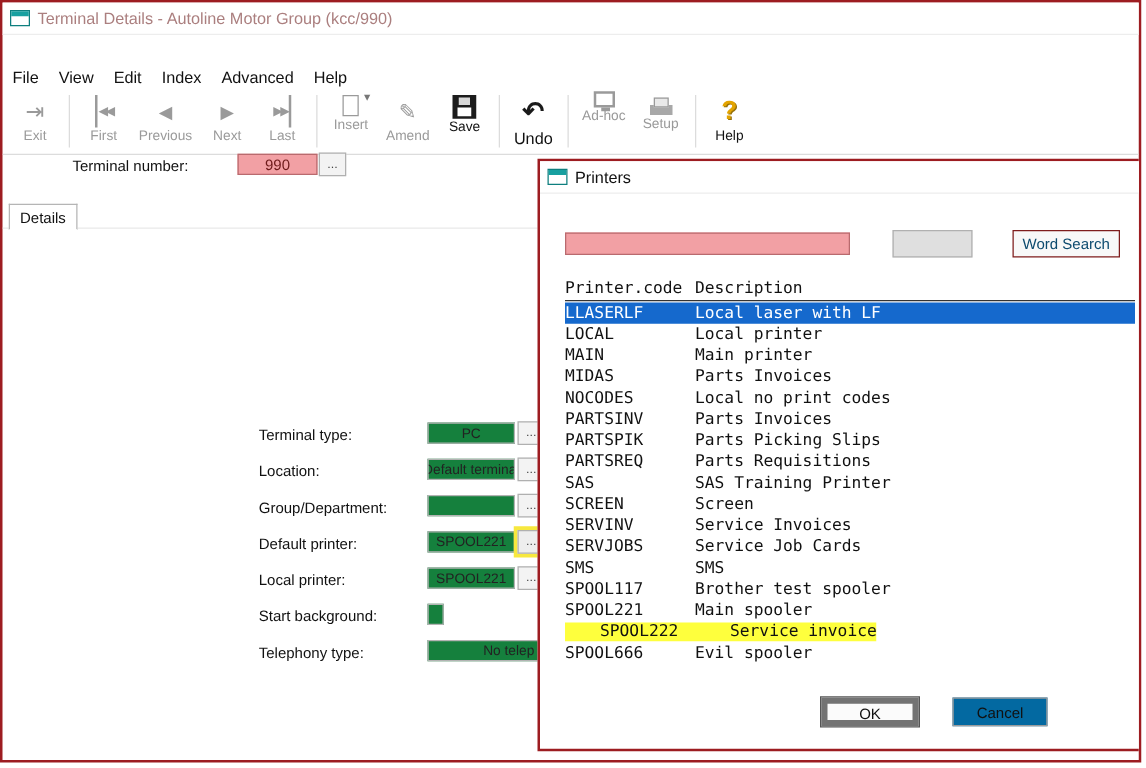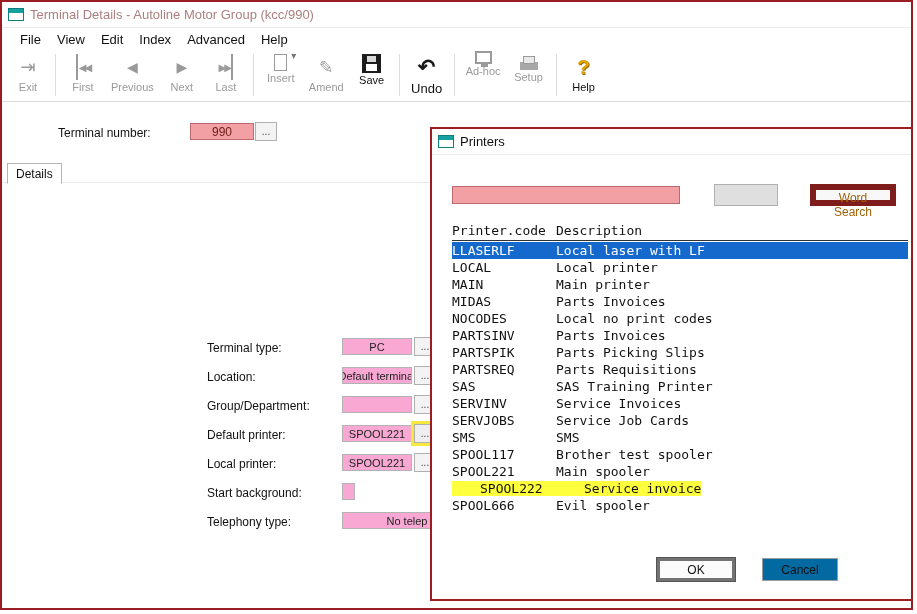--- a/index.html
+++ b/index.html
@@ -34,21 +34,21 @@
   }
   .appicon::before {
     content: ""; position: absolute; left: 0; top: 0; right: 0; height: 4px;
     background: #17a0a0;
   }
   .main-title { color: #ab7f7f; font-size: 13px; }
   .dlg-title { color: #111; font-size: 13px; }
   
   .menubar {
     height: 22px; display: flex; align-items: center;
-    font-size: 13px; color: #111; padding-left: 10px;
+    font-size: 13px; color: #111; padding-left: 0; margin-top: 22px;
   }
   .menu-item { padding: 2px 8px; cursor: default; }
   
   .toolbar {
     height: 52px;
     border-bottom: 1px solid #dcdcdc;
     display: flex; align-items: flex-start;
     padding: 3px 4px 0;
   }
   .tb-btn {
@@ -85,21 +85,21 @@
   .gi-setup { width: 18px; height: 8px; background: #a8a8a8; margin-top: 8px; }
   .gi-setup::before { content: ""; position: absolute; top: -6px; left: 3px; width: 10px; height: 6px; background: #e9e9e9; border: 1px solid #9a9a9a; }
   .gi-help::before { content: "?"; font-size: 21px; font-weight: bold; color: #e3a400; text-shadow: 1px 1px 0 #96700a; }
   
   .field {
     position: absolute; height: 17px;
     display: inline-flex; align-items: center; justify-content: center;
     font-size: 11px; color: #222; overflow: hidden; white-space: nowrap;
   }
   .pinkf { background: #f2a0a4; border: 1px solid #b96a6e; color: #6e1b1b; }
-  .greenf { background: #f9a8d4; border: 1px solid #b3b3b3; }
+  .greenf { background: #15803d; border: 1px solid #b3b3b3; }
   .browse {
     position: absolute; width: 22px; height: 19px;
     background: #f3f3f3; border: 1px solid #b0b0b0;
     font-size: 10px; line-height: 8px; color: #444;
     padding: 0; text-align: center;
   }
   .browse.hl { box-shadow: 0 0 0 3px #f7e83e; background: #eee; }
   .tn-label { position: absolute; left: 56px; top: 124px; font-size: 12px; color: #111; }
   .tn-field { left: 188px; top: 121px; width: 64px; font-size: 12px; }
   .tn-browse { left: 253px; top: 120px; }
@@ -132,39 +132,39 @@
     font-size: 12px; padding: 0 3px;
   }
   .blank-btn {
     position: absolute; left: 282px; top: 55px;
     width: 64px; height: 22px;
     background: #dfdfdf; border: 1px solid #b0b0b0;
   }
   .word-search {
     position: absolute; left: 378px; top: 55px;
     width: 86px; height: 22px;
-    background: #f8f8f8; border: 6px solid #7f1d1d;
-    font-size: 12px; color: #a16207;
+    background: #f8f8f8; border: 1px solid #7f1d1d;
+    font-size: 12px; color: #0c4a6e;
   }
   .mono { font-family: "DejaVu Sans Mono", "Liberation Mono", monospace; }
   .list-header {
     position: absolute; left: 20px; top: 94px; width: 456px;
     font-size: 13px; color: #111;
     border-bottom: 1px solid #333; padding-bottom: 2px;
   }
   .col-code { display: inline-block; width: 104px; }
   .p-list { position: absolute; left: 20px; top: 113px; width: 456px; }
   .p-row { height: 17px; line-height: 17px; font-size: 13px; color: #111; white-space: nowrap; }
   .p-row.selected { background: #1569cd; color: #fff; }
   .p-inner.hl { background: #feff3d; padding-left: 28px; }
   .p-code { display: inline-block; width: 104px; }
   .dlg-ok {
     position: absolute; left: 225px; top: 429px;
     width: 78px; height: 23px;
-    background: #fbfbfb; border: 3px solid #737373;
+    background: #fbfbfb; border: 5px solid #737373;
     box-shadow: 0 0 0 1px #555;
     font-size: 12px; color: #111;
   }
   .dlg-cancel {
     position: absolute; left: 330px; top: 429px;
     width: 76px; height: 23px;
     background: #0369a1; border: 1px solid #9c9c9c;
     font-size: 12px; color: #111;
   }
 </style>
@@ -300,20 +300,21 @@
     <div class="p-list mono" data-name="printer-list">
         <div class="p-row selected" data-name="printer-row-llaserlf"><span class="p-inner" data-name="printer-row-content"><span class="p-code" data-name="printer-code">LLASERLF</span><span class="p-desc" data-name="printer-description">Local laser with LF</span></span></div>
         <div class="p-row" data-name="printer-row-local"><span class="p-inner" data-name="printer-row-content"><span class="p-code" data-name="printer-code">LOCAL</span><span class="p-desc" data-name="printer-description">Local printer</span></span></div>
         <div class="p-row" data-name="printer-row-main"><span class="p-inner" data-name="printer-row-content"><span class="p-code" data-name="printer-code">MAIN</span><span class="p-desc" data-name="printer-description">Main printer</span></span></div>
         <div class="p-row" data-name="printer-row-midas"><span class="p-inner" data-name="printer-row-content"><span class="p-code" data-name="printer-code">MIDAS</span><span class="p-desc" data-name="printer-description">Parts Invoices</span></span></div>
         <div class="p-row" data-name="printer-row-nocodes"><span class="p-inner" data-name="printer-row-content"><span class="p-code" data-name="printer-code">NOCODES</span><span class="p-desc" data-name="printer-description">Local no print codes</span></span></div>
         <div class="p-row" data-name="printer-row-partsinv"><span class="p-inner" data-name="printer-row-content"><span class="p-code" data-name="printer-code">PARTSINV</span><span class="p-desc" data-name="printer-description">Parts Invoices</span></span></div>
         <div class="p-row" data-name="printer-row-partspik"><span class="p-inner" data-name="printer-row-content"><span class="p-code" data-name="printer-code">PARTSPIK</span><span class="p-desc" data-name="printer-description">Parts Picking Slips</span></span></div>
         <div class="p-row" data-name="printer-row-partsreq"><span class="p-inner" data-name="printer-row-content"><span class="p-code" data-name="printer-code">PARTSREQ</span><span class="p-desc" data-name="printer-description">Parts Requisitions</span></span></div>
         <div class="p-row" data-name="printer-row-sas"><span class="p-inner" data-name="printer-row-content"><span class="p-code" data-name="printer-code">SAS</span><span class="p-desc" data-name="printer-description">SAS Training Printer</span></span></div>
+        <div class="p-row" data-name="printer-row-screen"><span class="p-inner" data-name="printer-row-content"><span class="p-code" data-name="printer-code">SCREEN</span><span class="p-desc" data-name="printer-description">Screen</span></span></div>
         <div class="p-row" data-name="printer-row-servinv"><span class="p-inner" data-name="printer-row-content"><span class="p-code" data-name="printer-code">SERVINV</span><span class="p-desc" data-name="printer-description">Service Invoices</span></span></div>
         <div class="p-row" data-name="printer-row-servjobs"><span class="p-inner" data-name="printer-row-content"><span class="p-code" data-name="printer-code">SERVJOBS</span><span class="p-desc" data-name="printer-description">Service Job Cards</span></span></div>
         <div class="p-row" data-name="printer-row-sms"><span class="p-inner" data-name="printer-row-content"><span class="p-code" data-name="printer-code">SMS</span><span class="p-desc" data-name="printer-description">SMS</span></span></div>
         <div class="p-row" data-name="printer-row-spool117"><span class="p-inner" data-name="printer-row-content"><span class="p-code" data-name="printer-code">SPOOL117</span><span class="p-desc" data-name="printer-description">Brother test spooler</span></span></div>
         <div class="p-row" data-name="printer-row-spool221"><span class="p-inner" data-name="printer-row-content"><span class="p-code" data-name="printer-code">SPOOL221</span><span class="p-desc" data-name="printer-description">Main spooler</span></span></div>
         <div class="p-row" data-name="printer-row-spool222"><span class="p-inner hl" data-name="printer-row-content"><span class="p-code" data-name="printer-code">SPOOL222</span><span class="p-desc" data-name="printer-description">Service invoice</span></span></div>
         <div class="p-row" data-name="printer-row-spool666"><span class="p-inner" data-name="printer-row-content"><span class="p-code" data-name="printer-code">SPOOL666</span><span class="p-desc" data-name="printer-description">Evil spooler</span></span></div>
       </div>
     <button class="dlg-ok" data-name="ok-button">OK</button>
     <button class="dlg-cancel" data-name="cancel-button">Cancel</button>

